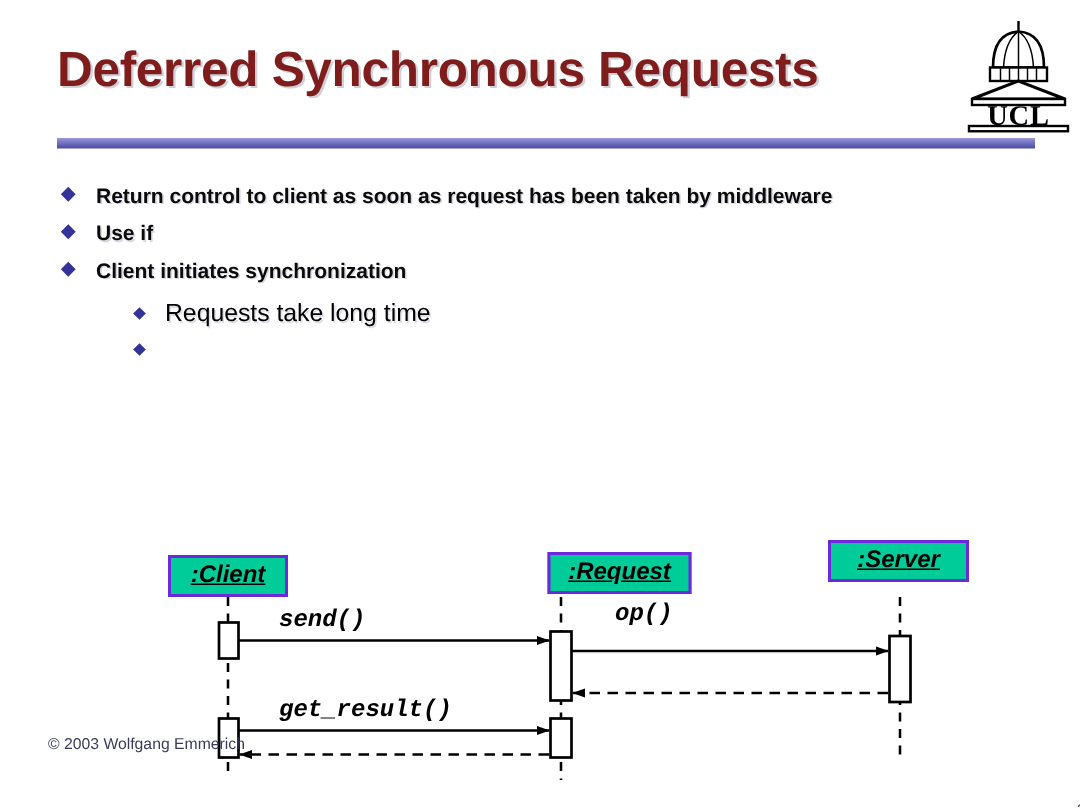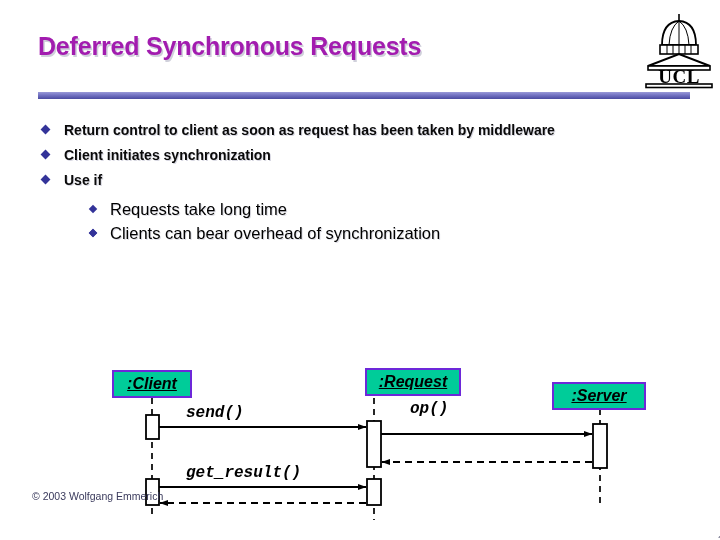--- a/index.html
+++ b/index.html
@@ -22,23 +22,23 @@
   
   #title-block {
     position: absolute;
     left: 38px;
     top: 26px;
     width: 580px;
     height: 56px;
   }
   #page-title {
     font-family: "Liberation Sans", sans-serif;
-    font-size: 25px;
-    font-weight: 700;
-    color: #a21caf;
+    font-size: 33px;
+    font-weight: 700;
+    color: #7f1d1d;
     letter-spacing: -0.2px;
     line-height: 40px;
     white-space: nowrap;
     text-shadow: 1.5px 1.5px 0 rgba(170,170,190,0.55);
   }
 
   
   #ucl-logo {
     position: absolute;
     left: 640px;
@@ -200,39 +200,35 @@
 
   <div id="bullets">
 
     <div class="b1">
       <span class="dia"></span>
       <span>Return control to client as soon as request has been taken by middleware</span>
     </div>
 
     <div class="b1">
       <span class="dia"></span>
-      <span>Client initiates synchronization</span>
+      <span>Use if</span>
     </div>
 
     <div class="b1">
       <span class="dia"></span>
-      <span>Use if</span>
+      <span>Client initiates synchronization</span>
     </div>
 
     <div id="sublist">
       <div class="b2">
         <span class="dia"></span>
         <span>Requests take long time</span>
       </div>
       <div class="b2">
         <span class="dia"></span>
-      </div>
-      <div class="b2">
-        <span class="dia"></span>
-        <span>Clients can bear overhead of synchronization</span>
       </div>
     </div>
   </div>
 
   <svg id="seqdiag" viewBox="0 0 720 540">
     <defs>
       <marker id="arrowSolid" markerWidth="9" markerHeight="9" refX="8" refY="3.2" orient="auto" markerUnits="userSpaceOnUse">
         <path d="M0,0.2 L8.5,3.2 L0,6.2 Z" fill="#000"></path>
       </marker>
       <marker id="arrowOpen" markerWidth="9" markerHeight="9" refX="8" refY="3.2" orient="auto" markerUnits="userSpaceOnUse">
@@ -269,21 +265,21 @@
   </svg>
 
   <div class="lifebox" style="left:112px; top:370px; width:80px;">
     <span>:Client</span>
   </div>
 
   <div class="lifebox" style="left:322px; top:368px; width:96px;margin-left:43px;">
     <span>:Request</span>
   </div>
 
-  <div class="lifebox" style="left:552px; top:382px; width:94px;">
+  <div class="lifebox" style="left:552px; top:360px; width:94px;">
     <span>:Server</span>
   </div>
 
   <div class="msglabel" style="left:186px; top:404px;">send()</div>
 
   <div class="msglabel" style="left:410px; top:400px;">op()</div>
 
   <div class="msglabel" style="left:186px; top:464px;">get_result()</div>
 
   <div id="footer-copy">© 2003 Wolfgang Emmerich</div>

